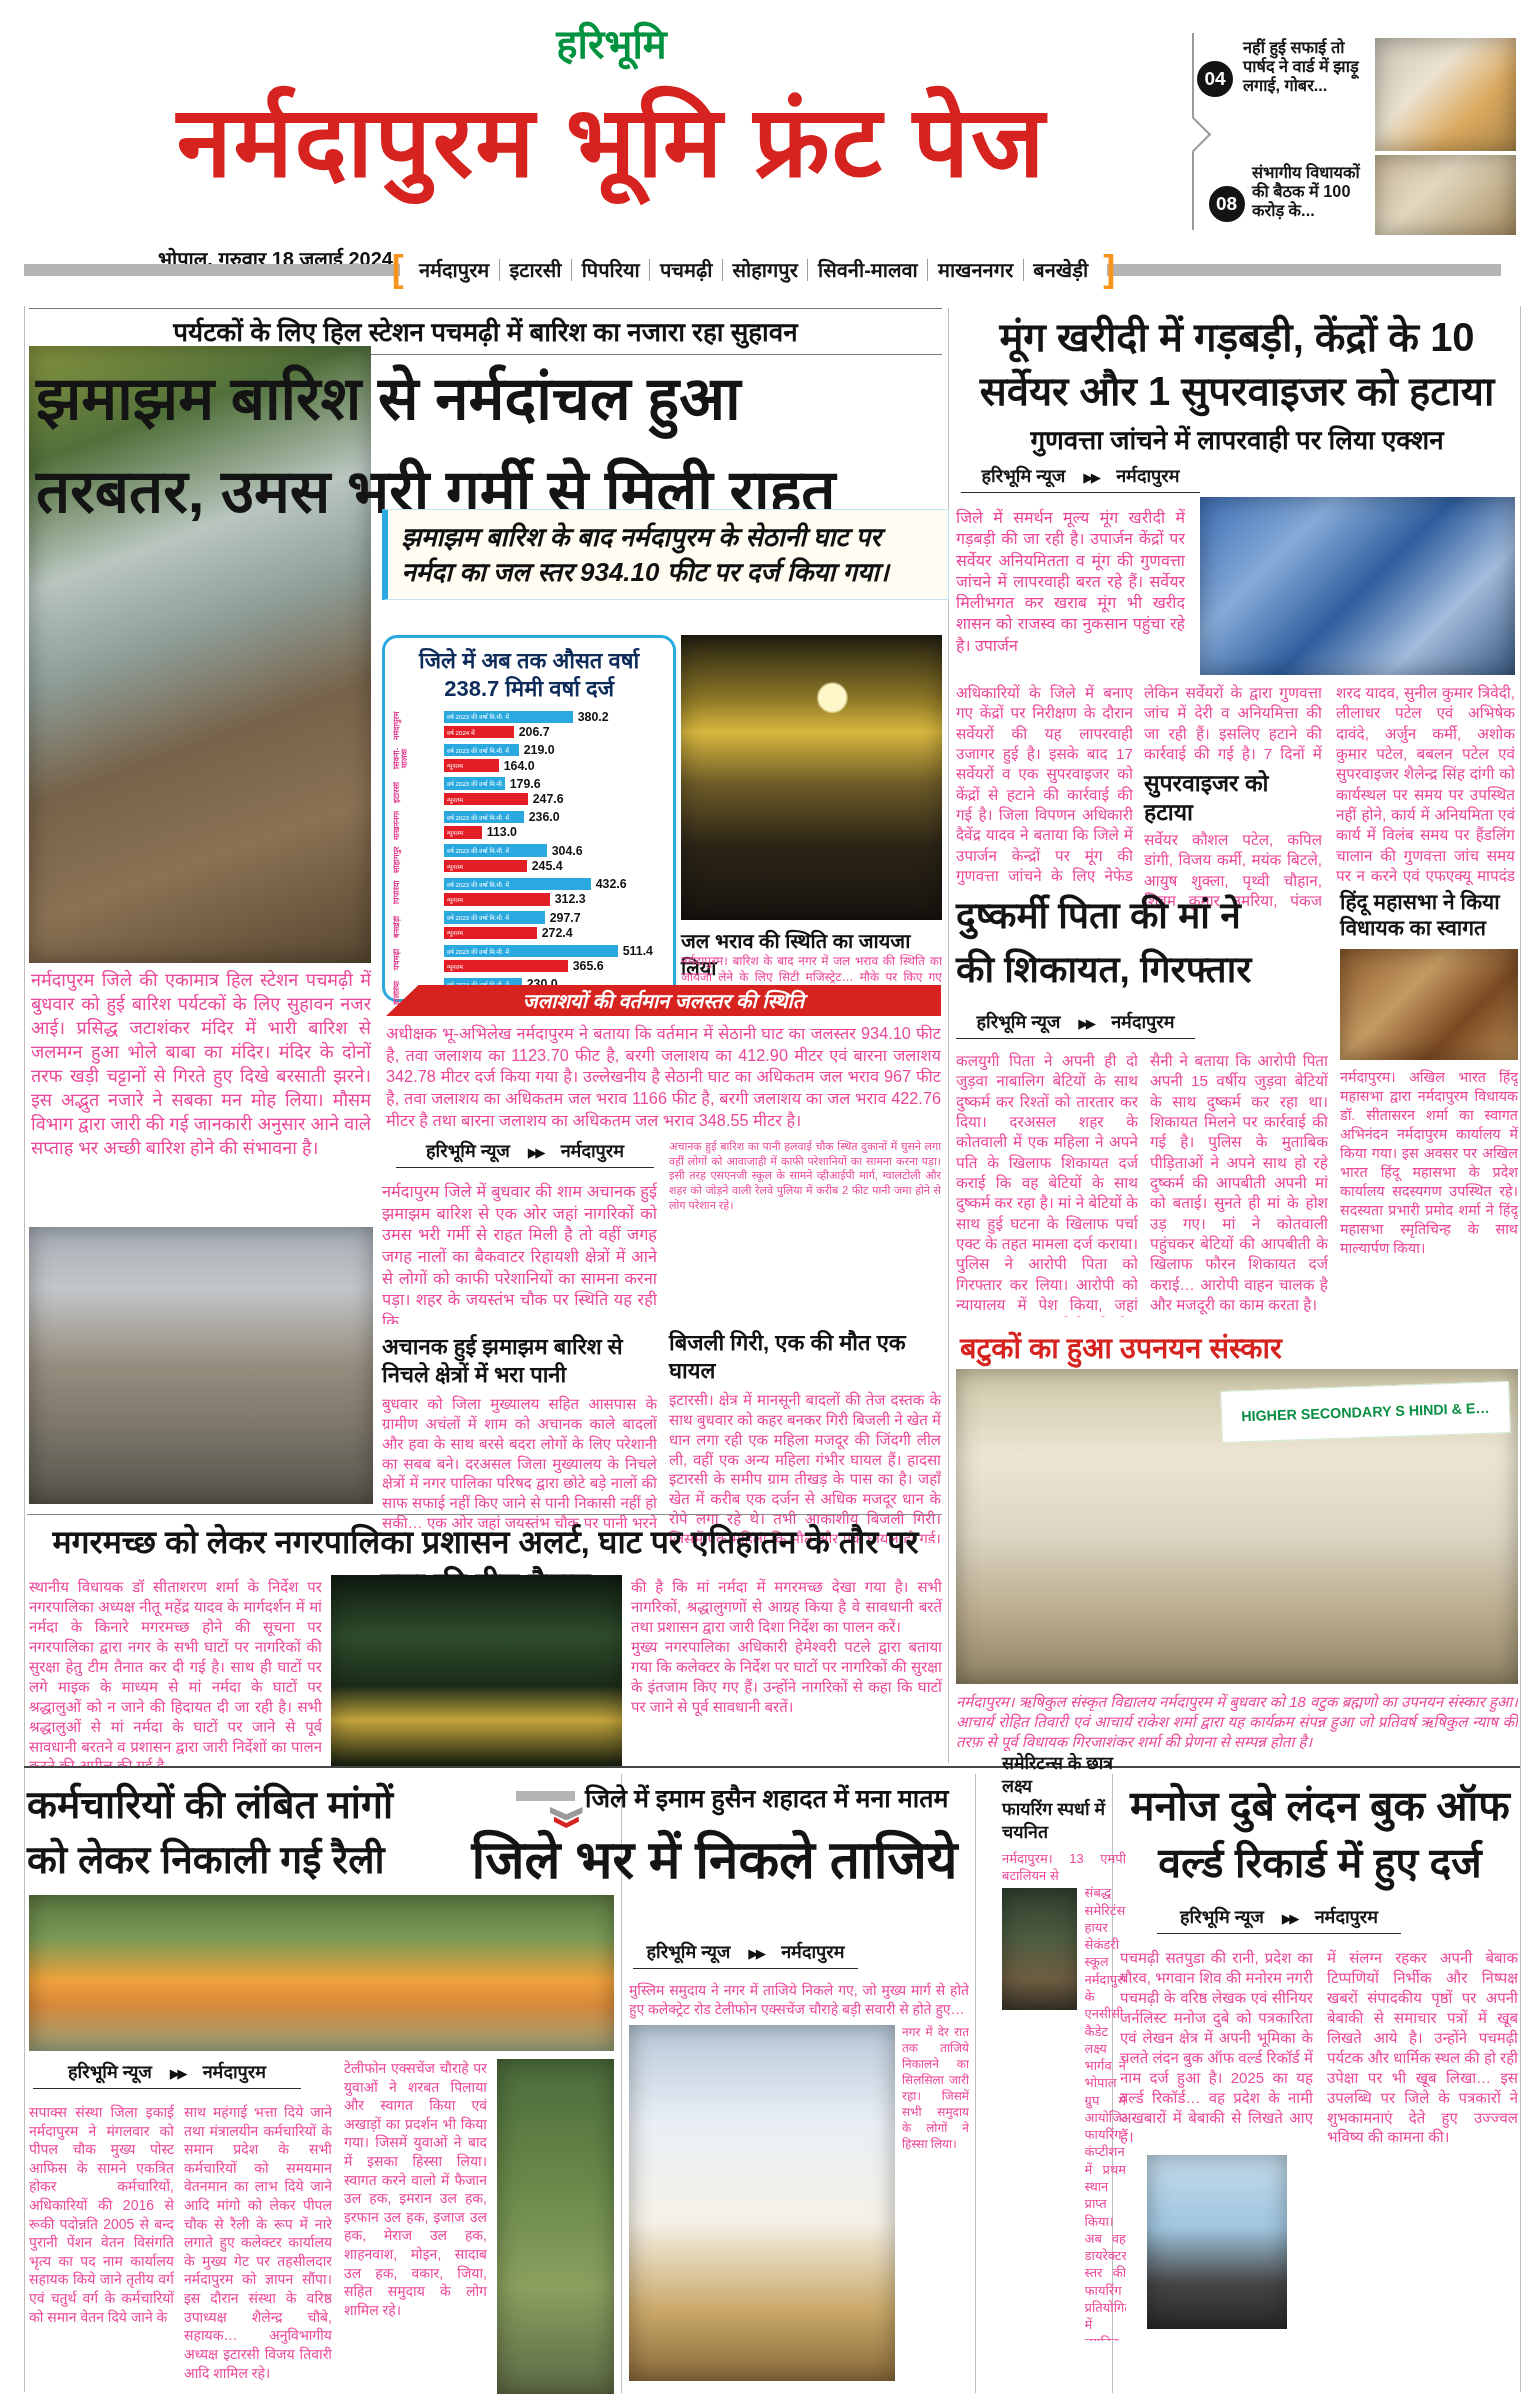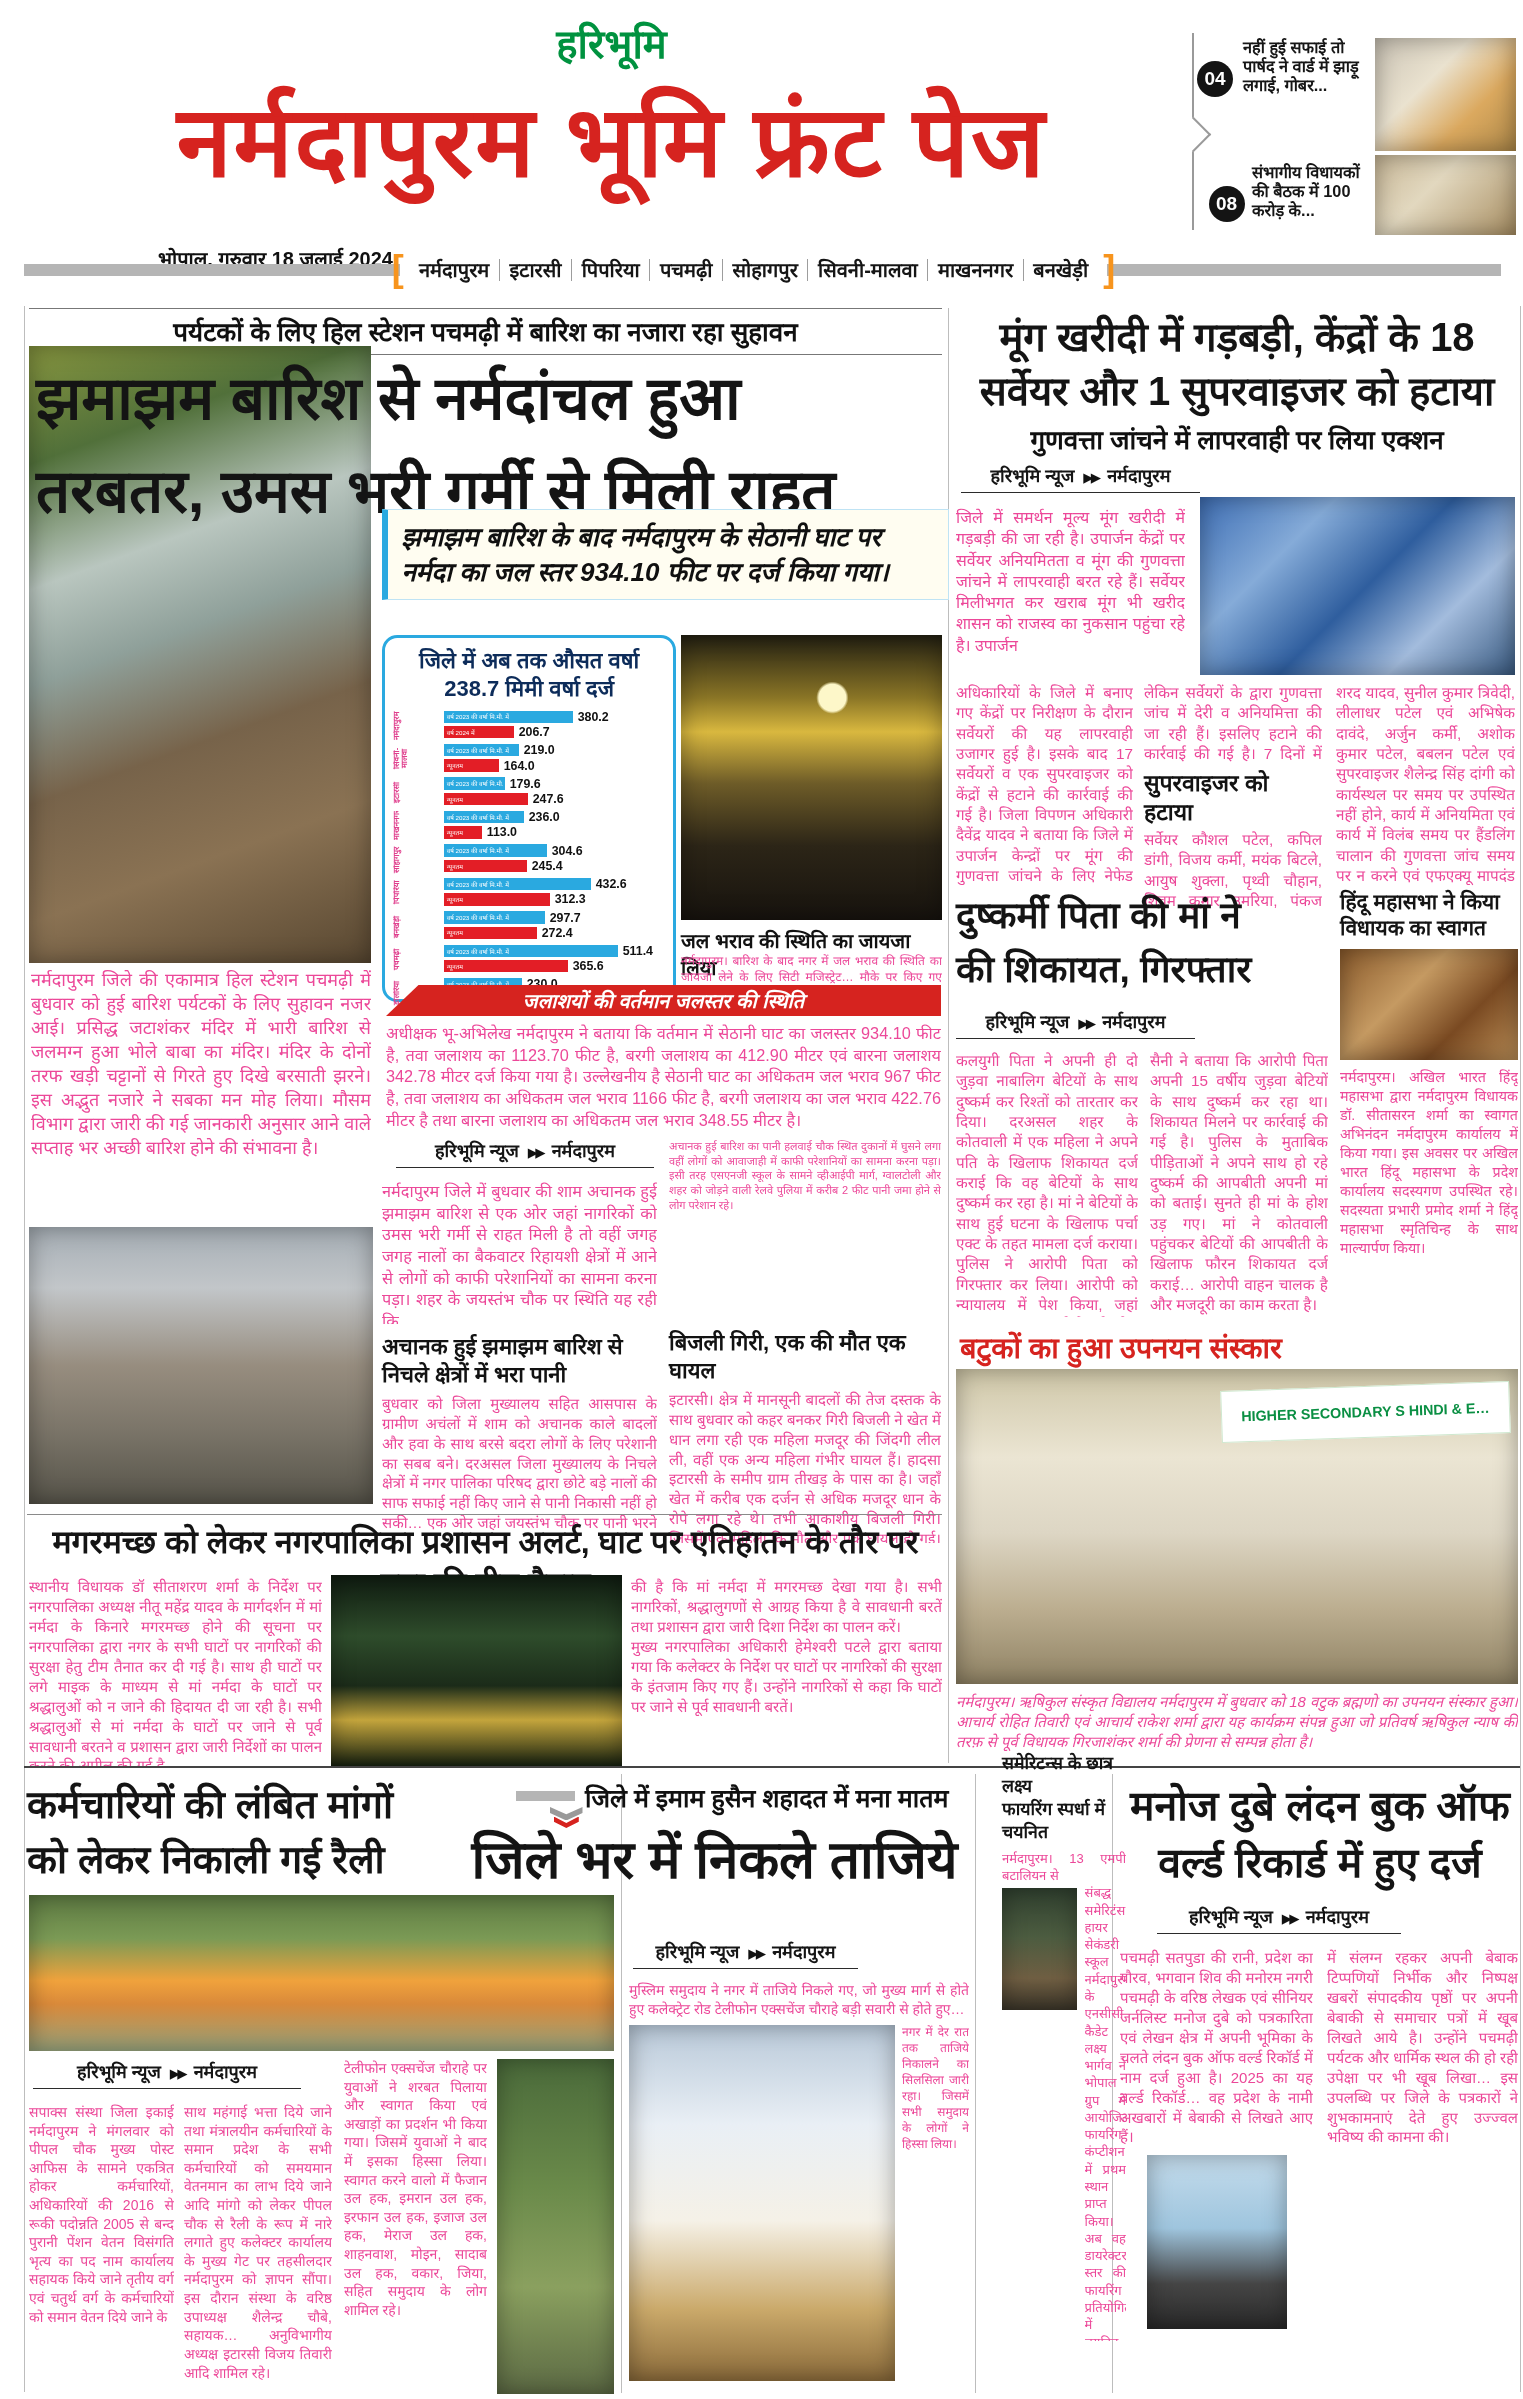--- a/index.html
+++ b/index.html
@@ -4,21 +4,21 @@
 <style>
   html,body{margin:0;padding:0;background:#e9e9e9;}
   body{font-family:"Liberation Sans","DejaVu Sans",sans-serif;color:#151515;}
   #page{position:relative;width:1524px;height:2399px;margin:0 auto;background:#ffffff;overflow:hidden;}
   .abs{position:absolute;}
   .pre{white-space:pre-line;}
   .hl{font-weight:bold;color:#141414;line-height:1.45;}
   .txt{text-align:justify;line-height:1.33;color:#ec4899;overflow:hidden;}
   .center{text-align:center;}
   .red{color:#d6231f;}
-  .byline{display:flex;justify-content:center;align-items:baseline;gap:9px;font-weight:bold;font-size:18px;border-bottom:1.9px solid #2b2b2b;padding-bottom:4.8px;white-space:nowrap;overflow:hidden;}
+  .byline{display:flex;justify-content:center;align-items:baseline;gap:18px;font-weight:bold;font-size:18px;border-bottom:1.9px solid #2b2b2b;padding-bottom:4.8px;white-space:nowrap;overflow:hidden;}
   .byline .chev{font-size:13.4px;letter-spacing:-2.9px;color:#111;}
   .kick{font-weight:bold;text-align:center;color:#101010;}
   .rule-h{background:#8a8a8a;height:1px;}
   .vrule{background:#bdbdbd;width:1px;}
   .ph{background-size:cover;box-shadow:inset 0 0 23px rgba(0,0,0,.35);}
   .ph-waterfall{background:linear-gradient(160deg,#86953f 0%,#51703a 16%,#b9c6bf 33%,#8fa09a 46%,#77634a 62%,#8a7253 78%,#584731 100%);}
   .ph-night{background:radial-gradient(circle at 58% 22%,#fdf7c9 0 5%,rgba(0,0,0,0) 6%),linear-gradient(180deg,#232012 0%,#8a7526 22%,#d9b83f 34%,#6e5c28 52%,#2c2517 74%,#17130e 100%);}
   .ph-street{background:linear-gradient(180deg,#a6aeb5 0%,#c2c6c9 22%,#978d7f 50%,#7a7468 74%,#565349 100%);}
   .ph-tarp{background:linear-gradient(135deg,#3f6fb5 0%,#85abd8 28%,#2f5e9e 52%,#a3bcdd 74%,#3a5b82 100%);}
   .ph-meet{background:linear-gradient(135deg,#8a5a2b 0%,#c59a62 38%,#7a4a22 68%,#bd9058 100%);}
@@ -293,21 +293,21 @@
   <div class="abs txt" style="left:31px;top:969px;width:340px;height:250px;font-size:18px;">नर्मदापुरम जिले की एकामात्र हिल स्टेशन पचमढ़ी में बुधवार को हुई बारिश पर्यटकों के लिए सुहावन नजर आई। प्रसिद्ध जटाशंकर मंदिर में भारी बारिश से जलमग्न हुआ भोले बाबा का मंदिर। मंदिर के दोनों तरफ खड़ी चट्टानों से गिरते हुए दिखे बरसाती झरने। इस अद्भुत नजारे ने सबका मन मोह लिया। मौसम विभाग द्वारा जारी की गई जानकारी अनुसार आने वाले सप्ताह भर अच्छी बारिश होने की संभावना है।</div>
   <div class="abs ph ph-street" style="left:29px;top:1227px;width:344px;height:277px;"></div>
 
   <div class="abs rule-h" style="left:27px;top:1514px;width:915px;"></div>
   <div class="abs hl center" style="left:29px;top:1522px;width:913px;font-size:32px;line-height:1.3;">मगरमच्छ को लेकर नगरपालिका प्रशासन अलर्ट,  घाट पर एतिहातन के तौर पर नपा की टीम तैनात</div>
   <div class="abs txt" style="left:29px;top:1577px;width:293px;height:189px;font-size:15px;">स्थानीय विधायक डॉ सीताशरण शर्मा के निर्देश पर नगरपालिका अध्यक्ष नीतू महेंद्र यादव के मार्गदर्शन में मां नर्मदा के किनारे मगरमच्छ होने की सूचना पर नगरपालिका द्वारा नगर के सभी घाटों पर नागरिकों की सुरक्षा हेतु टीम तैनात कर दी गई है। साथ ही घाटों पर लगे माइक के माध्यम से मां नर्मदा के घाटों पर श्रद्धालुओं को न जाने की हिदायत दी जा रही है। सभी श्रद्धालुओं से मां नर्मदा के घाटों पर जाने से पूर्व सावधानी बरतने व प्रशासन द्वारा जारी निर्देशों का पालन करने की अपील की गई है…</div>
   <div class="abs ph ph-nightstreet" style="left:331px;top:1575px;width:291px;height:191px;"></div>
   <div class="abs txt pre" style="left:631px;top:1577px;width:311px;height:189px;font-size:15px;">की है कि मां नर्मदा में मगरमच्छ देखा गया है। सभी नागरिकों, श्रद्धालुगणों से आग्रह किया है वे सावधानी बरतें तथा प्रशासन द्वारा जारी दिशा निर्देश का पालन करें।
 मुख्य नगरपालिका अधिकारी हेमेश्वरी पटले द्वारा बताया गया कि कलेक्टर के निर्देश पर घाटों पर नागरिकों की सुरक्षा के इंतजाम किए गए हैं। उन्होंने नागरिकों से कहा कि घाटों पर जाने से पूर्व सावधानी बरतें।</div>
 
-  <div class="abs hl pre center" style="left:956px;top:310px;width:562px;font-size:40px;line-height:1.35;">मूंग खरीदी में गड़बड़ी, केंद्रों के 18
+  <div class="abs hl pre center" style="left:956px;top:310px;width:562px;font-size:40px;line-height:1.35;">मूंग खरीदी में गड़बड़ी, केंद्रों के 10
 सर्वेयर और 1 सुपरवाइजर को हटाया</div>
   <div class="abs kick red" style="left:956px;top:421px;width:562px;font-size:26px;">गुणवत्ता जांचने में लापरवाही पर लिया एक्शन</div>
   <div class="abs byline" style="left:961px;top:463px;width:239px;">
     <span>हरिभूमि न्यूज</span>
     <span class="chev">▶▶</span>
     <span>नर्मदापुरम</span>
   </div>
   <div class="abs txt" style="left:956px;top:507px;width:229px;height:168px;font-size:16px;">जिले में समर्थन मूल्य मूंग खरीदी में गड़बड़ी की जा रही है। उपार्जन केंद्रों पर सर्वेयर अनियमितता व मूंग की गुणवत्ता जांचने में लापरवाही बरत रहे हैं। सर्वेयर मिलीभगत कर खराब मूंग भी खरीद शासन को राजस्व का नुकसान पहुंचा रहे है। उपार्जन</div>
   <div class="abs ph ph-tarp" style="left:1200px;top:497px;width:315px;height:178px;"></div>
   <div class="abs txt" style="left:956px;top:683px;width:177px;height:203px;font-size:15.3px;">अधिकारियों के जिले में बनाए गए केंद्रों पर निरीक्षण के दौरान सर्वेयरों की यह लापरवाही उजागर हुई है। इसके बाद 17 सर्वेयरों व एक सुपरवाइजर को केंद्रों से हटाने की कार्रवाई की गई है। जिला विपणन अधिकारी दैवेंद्र यादव ने बताया कि जिले में उपार्जन केन्द्रों पर मूंग की गुणवत्ता जांचने के लिए नेफेड द्वारा नियुक्त सर्वेयर, सुपरवाइजर एजेंसी इनव्यौन आईटी इनोवेशन के सर्वेयर व सुपरवाइजर रखे गए हैं,</div>

